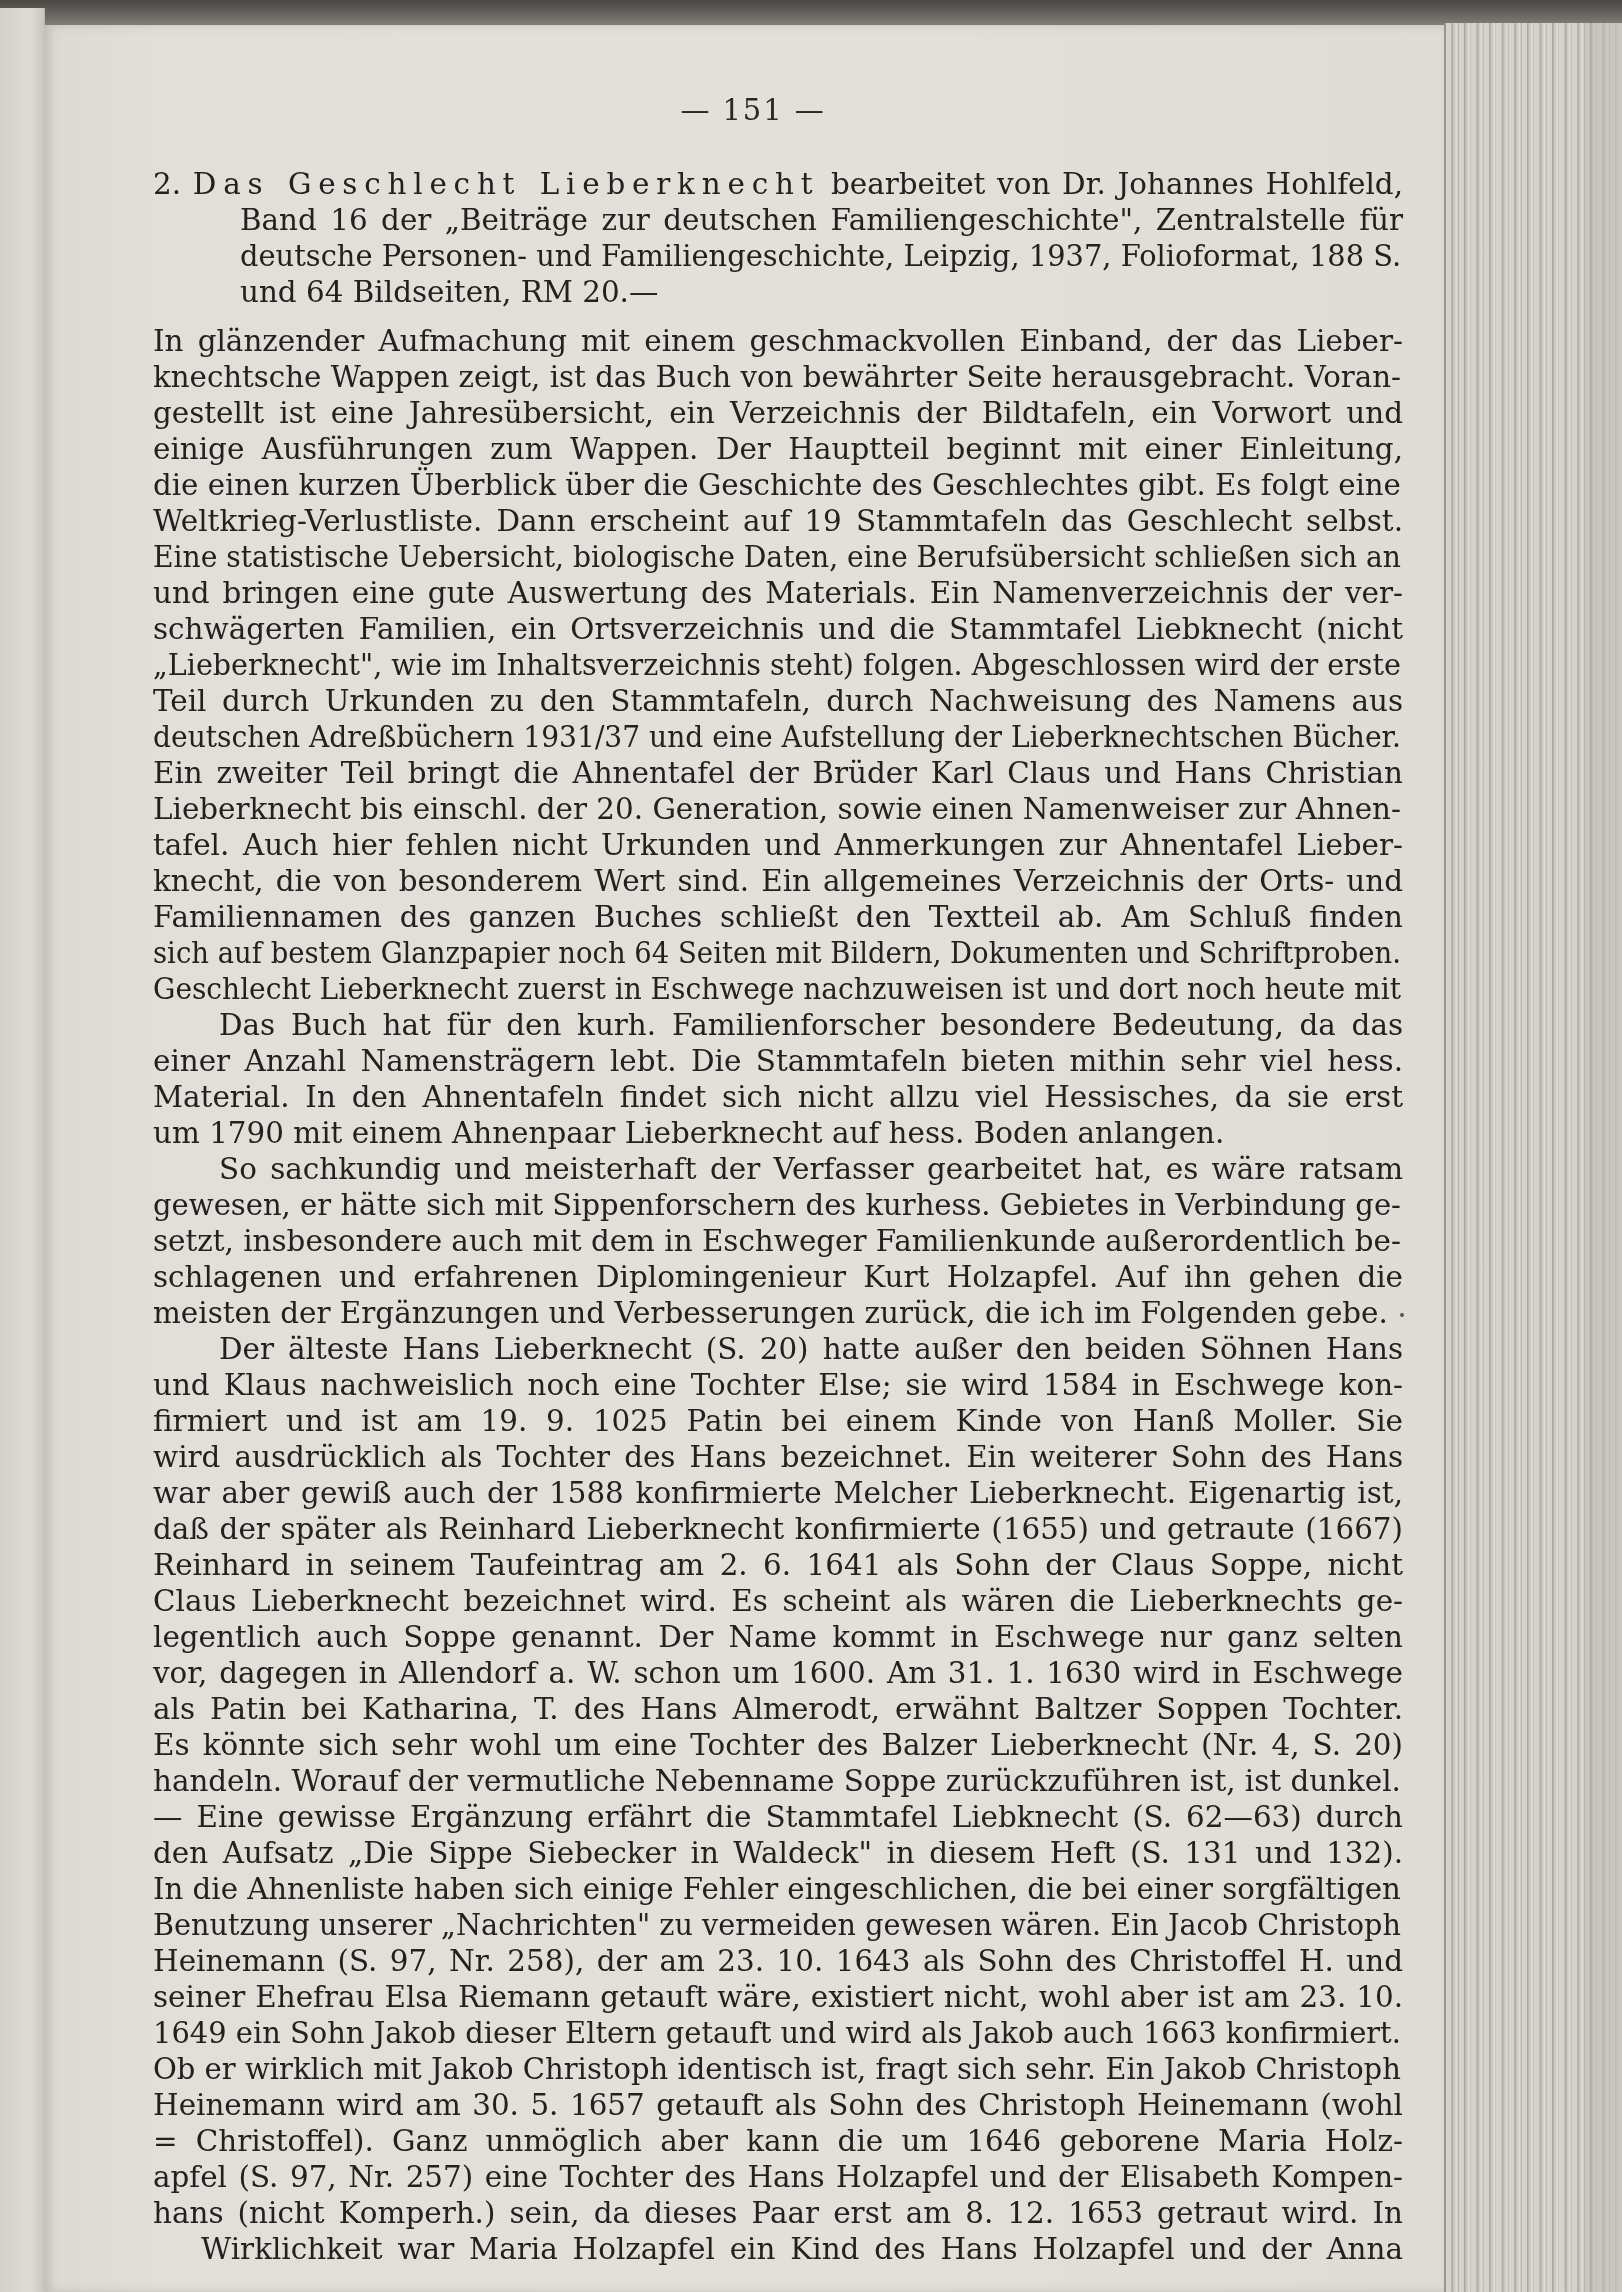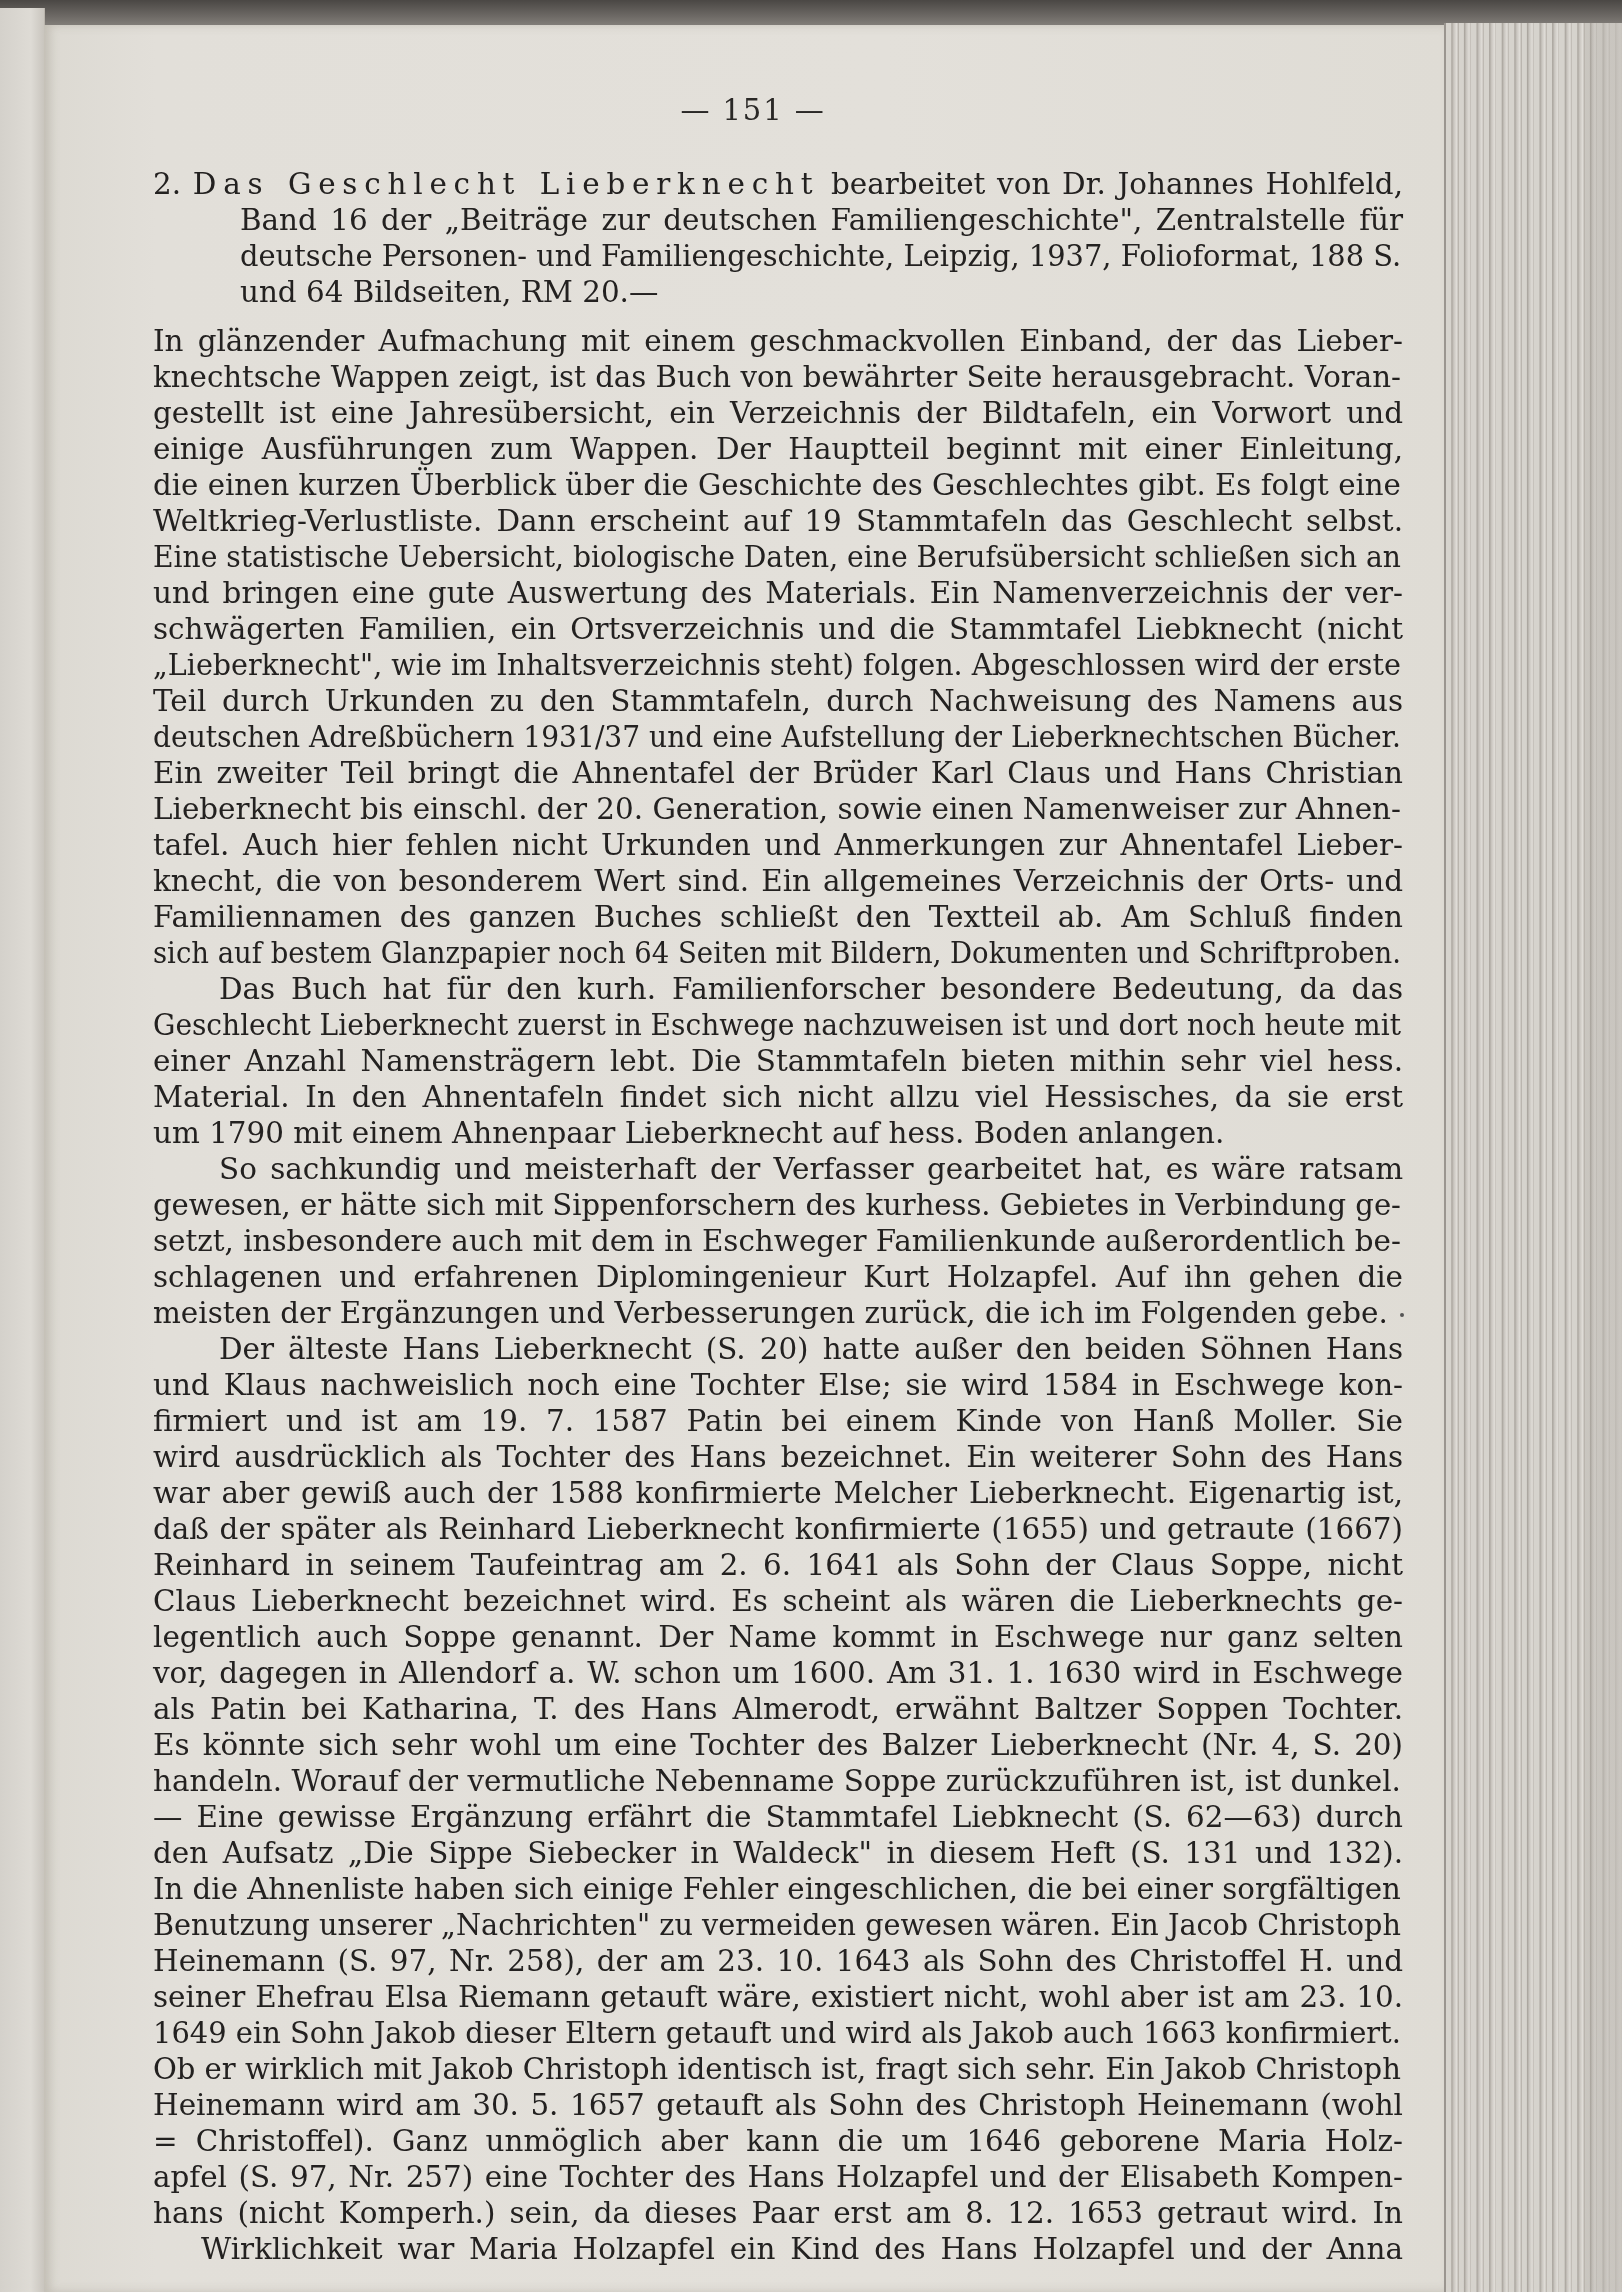--- a/index.html
+++ b/index.html
@@ -94,33 +94,33 @@
     <span class="line"><span style="white-space: nowrap;">schwägerten Familien, ein Ortsverzeichnis und die Stammtafel Liebknecht (nicht</span></span>
     <span class="line"><span style="white-space: nowrap; display: inline-block; transform: scaleX(0.971618); transform-origin: left center;">„Lieberknecht", wie im Inhaltsverzeichnis steht) folgen. Abgeschlossen wird der erste</span></span>
     <span class="line"><span style="white-space: nowrap;">Teil durch Urkunden zu den Stammtafeln, durch Nachweisung des Namens aus</span></span>
     <span class="line"><span style="white-space: nowrap; display: inline-block; transform: scaleX(0.956823); transform-origin: left center;">deutschen Adreßbüchern 1931/37 und eine Aufstellung der Lieberknechtschen Bücher.</span></span>
     <span class="line"><span style="white-space: nowrap;">Ein zweiter Teil bringt die Ahnentafel der Brüder Karl Claus und Hans Christian</span></span>
     <span class="line"><span style="white-space: nowrap; display: inline-block; transform: scaleX(0.999132); transform-origin: left center;">Lieberknecht bis einschl. der 20. Generation, sowie einen Namenweiser zur Ahnen-</span></span>
     <span class="line"><span style="white-space: nowrap;">tafel. Auch hier fehlen nicht Urkunden und Anmerkungen zur Ahnentafel Lieber-</span></span>
     <span class="line"><span style="white-space: nowrap;">knecht, die von besonderem Wert sind. Ein allgemeines Verzeichnis der Orts- und</span></span>
     <span class="line"><span style="white-space: nowrap;">Familiennamen des ganzen Buches schließt den Textteil ab. Am Schluß finden</span></span>
     <span class="line last"><span style="white-space: nowrap; display: inline-block; transform: scaleX(0.934533); transform-origin: left center;">sich auf bestem Glanzpapier noch 64 Seiten mit Bildern, Dokumenten und Schriftproben.</span></span>
+    <span class="line"><span style="white-space: nowrap; display: inline-block; transform: scaleX(0.953861); transform-origin: left center;">Geschlecht Lieberknecht zuerst in Eschwege nachzuweisen ist und dort noch heute mit</span></span>
     <span class="line indent"><span style="white-space: nowrap;">Das Buch hat für den kurh. Familienforscher besondere Bedeutung, da das</span></span>
-    <span class="line"><span style="white-space: nowrap; display: inline-block; transform: scaleX(0.953861); transform-origin: left center;">Geschlecht Lieberknecht zuerst in Eschwege nachzuweisen ist und dort noch heute mit</span></span>
     <span class="line"><span style="white-space: nowrap;">einer Anzahl Namensträgern lebt. Die Stammtafeln bieten mithin sehr viel hess.</span></span>
     <span class="line"><span style="white-space: nowrap;">Material. In den Ahnentafeln findet sich nicht allzu viel Hessisches, da sie erst</span></span>
     <span class="line last"><span style="white-space: nowrap;">um 1790 mit einem Ahnenpaar Lieberknecht auf hess. Boden anlangen.</span></span>
     <span class="line indent"><span style="white-space: nowrap;">So sachkundig und meisterhaft der Verfasser gearbeitet hat, es wäre ratsam</span></span>
     <span class="line"><span style="white-space: nowrap; display: inline-block; transform: scaleX(0.988172); transform-origin: left center;">gewesen, er hätte sich mit Sippenforschern des kurhess. Gebietes in Verbindung ge-</span></span>
     <span class="line"><span style="white-space: nowrap; display: inline-block; transform: scaleX(0.999289); transform-origin: left center;">setzt, insbesondere auch mit dem in Eschweger Familienkunde außerordentlich be-</span></span>
     <span class="line"><span style="white-space: nowrap;">schlagenen und erfahrenen Diplomingenieur Kurt Holzapfel. Auf ihn gehen die</span></span>
     <span class="line last"><span style="white-space: nowrap;">meisten der Ergänzungen und Verbesserungen zurück, die ich im Folgenden gebe.</span></span>
     <span class="line indent"><span style="white-space: nowrap;">Der älteste Hans Lieberknecht (S. 20) hatte außer den beiden Söhnen Hans</span></span>
     <span class="line"><span style="white-space: nowrap;">und Klaus nachweislich noch eine Tochter Else; sie wird 1584 in Eschwege kon-</span></span>
-    <span class="line"><span style="white-space: nowrap;">firmiert und ist am 19. 7. 1587 Patin bei einem Kinde von Hanß Moller. Sie</span></span>
+    <span class="line"><span style="white-space: nowrap;">firmiert und ist am 19. 9. 1025 Patin bei einem Kinde von Hanß Moller. Sie</span></span>
     <span class="line"><span style="white-space: nowrap;">wird ausdrücklich als Tochter des Hans bezeichnet. Ein weiterer Sohn des Hans</span></span>
     <span class="line"><span style="white-space: nowrap;">war aber gewiß auch der 1588 konfirmierte Melcher Lieberknecht. Eigenartig ist,</span></span>
     <span class="line"><span style="white-space: nowrap;">daß der später als Reinhard Lieberknecht konfirmierte (1655) und getraute (1667)</span></span>
     <span class="line"><span style="white-space: nowrap;">Reinhard in seinem Taufeintrag am 2. 6. 1641 als Sohn der Claus Soppe, nicht</span></span>
     <span class="line"><span style="white-space: nowrap;">Claus Lieberknecht bezeichnet wird. Es scheint als wären die Lieberknechts ge-</span></span>
     <span class="line"><span style="white-space: nowrap;">legentlich auch Soppe genannt. Der Name kommt in Eschwege nur ganz selten</span></span>
     <span class="line"><span style="white-space: nowrap;">vor, dagegen in Allendorf a. W. schon um 1600. Am 31. 1. 1630 wird in Eschwege</span></span>
     <span class="line"><span style="white-space: nowrap;">als Patin bei Katharina, T. des Hans Almerodt, erwähnt Baltzer Soppen Tochter.</span></span>
     <span class="line"><span style="white-space: nowrap;">Es könnte sich sehr wohl um eine Tochter des Balzer Lieberknecht (Nr. 4, S. 20)</span></span>
     <span class="line"><span style="white-space: nowrap; display: inline-block; transform: scaleX(0.998578); transform-origin: left center;">handeln. Worauf der vermutliche Nebenname Soppe zurückzuführen ist, ist dunkel.</span></span>

